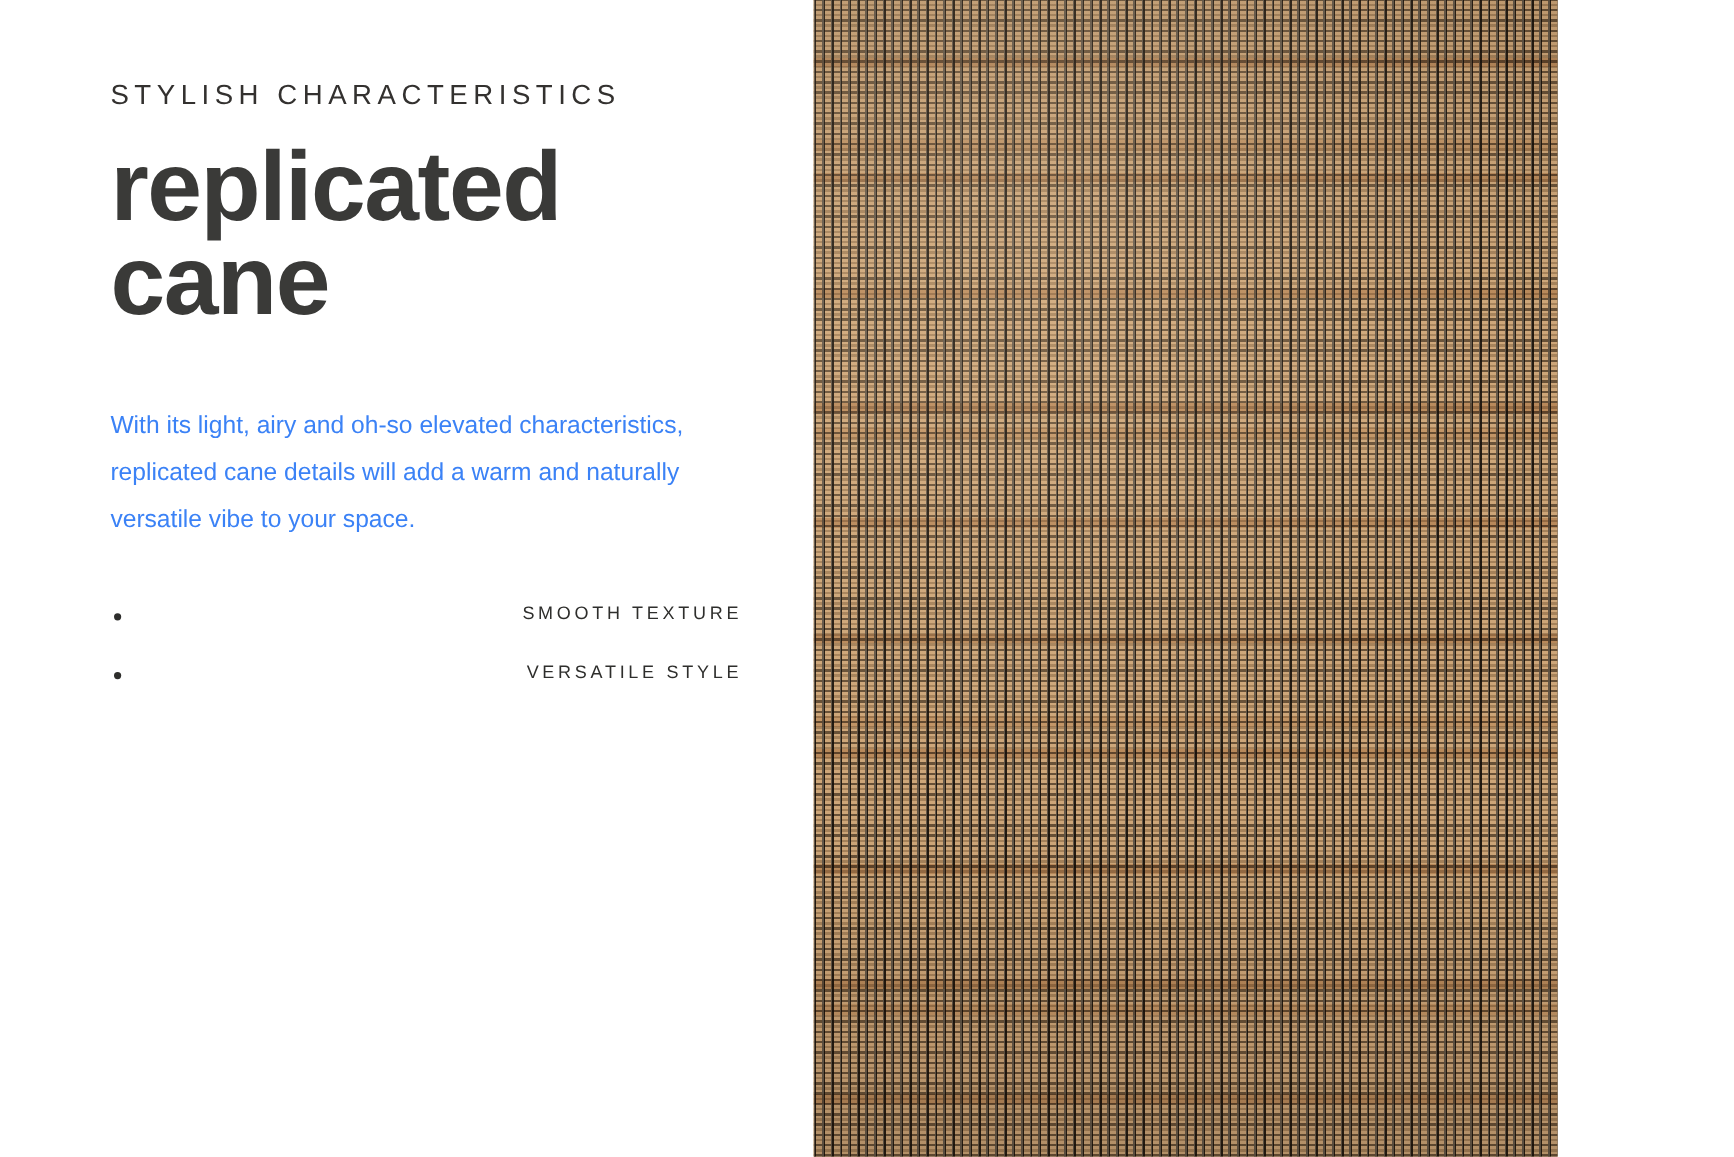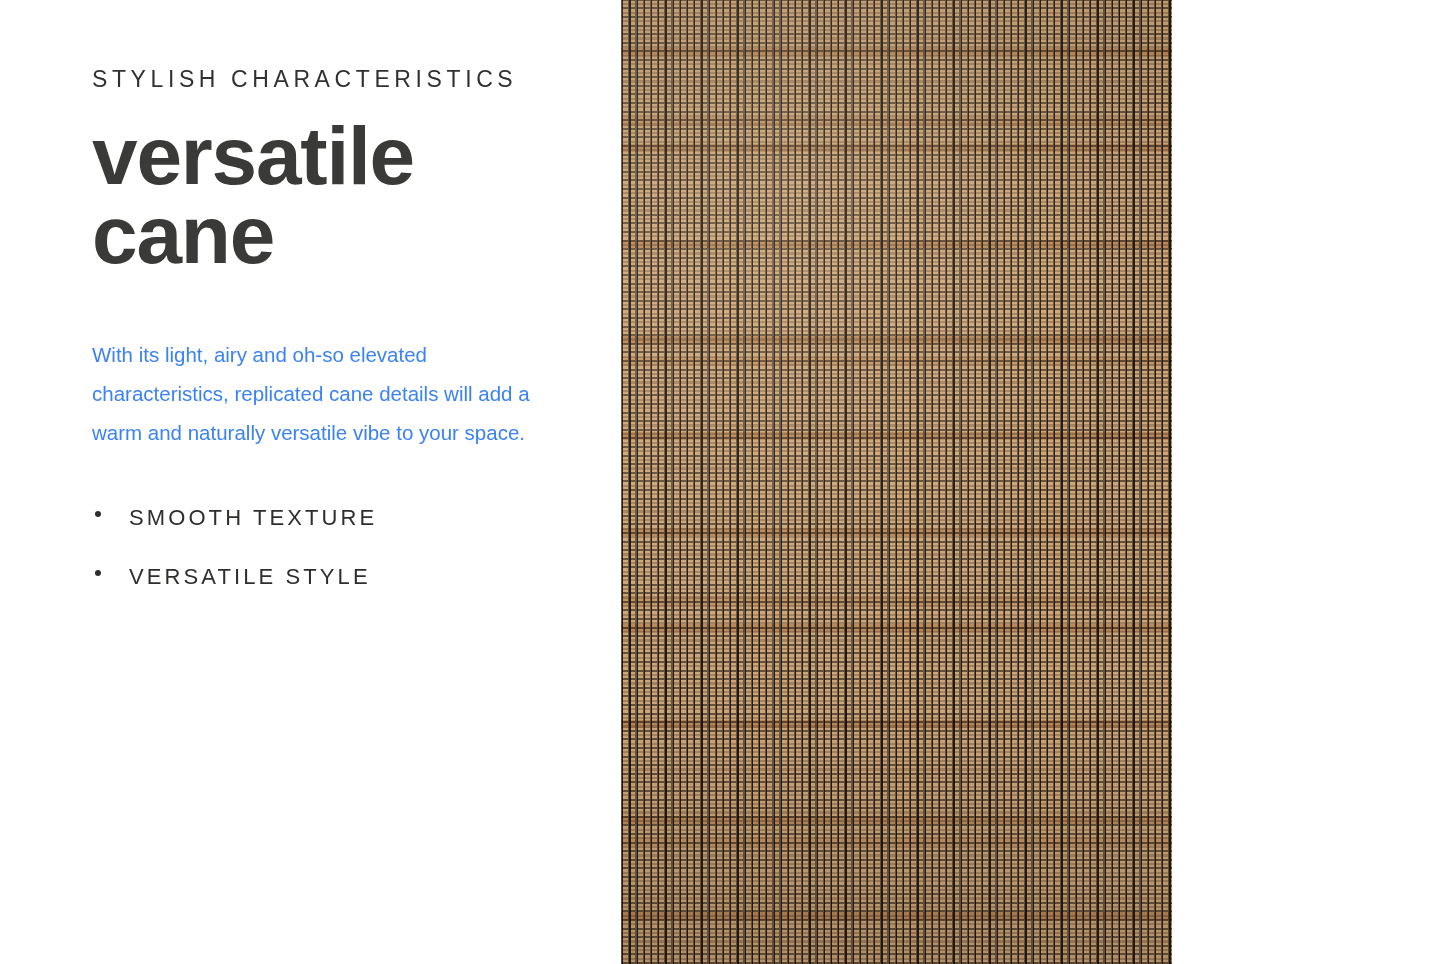--- a/index.html
+++ b/index.html
@@ -8,21 +8,21 @@
     background: #ffffff;
   }
   body {
     width: 1445px;
     height: 964px;
     overflow: hidden;
     font-family: "Liberation Sans", sans-serif;
   }
   .page {
     position: relative;
-    width: 1172px;
+    width: 1298px;
     height: 964px;
     display: flex;
     background: #ffffff;
   }
   .left-panel {
     width: 746px;
     height: 964px;
     box-sizing: border-box;
     padding: 66px 60px 0 92px;
     background: #ffffff;
@@ -56,26 +56,27 @@
   }
   .bullet-list {
     list-style: none;
     margin: 48px 0 0 0;
     padding: 0;
   }
   .bullet-list li {
     position: relative;
     padding-left: 37px;
     margin-bottom: 26px;
-    font-size: 22px;
+    font-size: 15px;
     letter-spacing: 3.1px;
     line-height: 1.52;
     color: #2e2e2c;
     text-transform: uppercase;
     max-width: 500px;
+    text-align: right;
   }
   .bullet-list li:last-child {
     margin-bottom: 0;
   }
   .bullet-list li .dot {
     position: absolute;
     left: 3px;
     top: 10px;
     width: 6px;
     height: 6px;
@@ -139,21 +140,21 @@
   }
 </style>
 </head>
 <body>
 
 <div class="page">
 
   <div class="left-panel">
     <p class="eyebrow">STYLISH CHARACTERISTICS</p>
 
-    <h1 class="headline">versatile cane</h1>
+    <h1 class="headline">replicated cane</h1>
 
     <p class="body-copy">With its light, airy and oh-so elevated characteristics, replicated cane details will add a warm and naturally versatile vibe to your space.</p>
 
     <ul class="bullet-list">
       <li>
         <span class="dot"></span>
         <span>SMOOTH TEXTURE</span>
       </li>
       <li>
         <span class="dot"></span>

